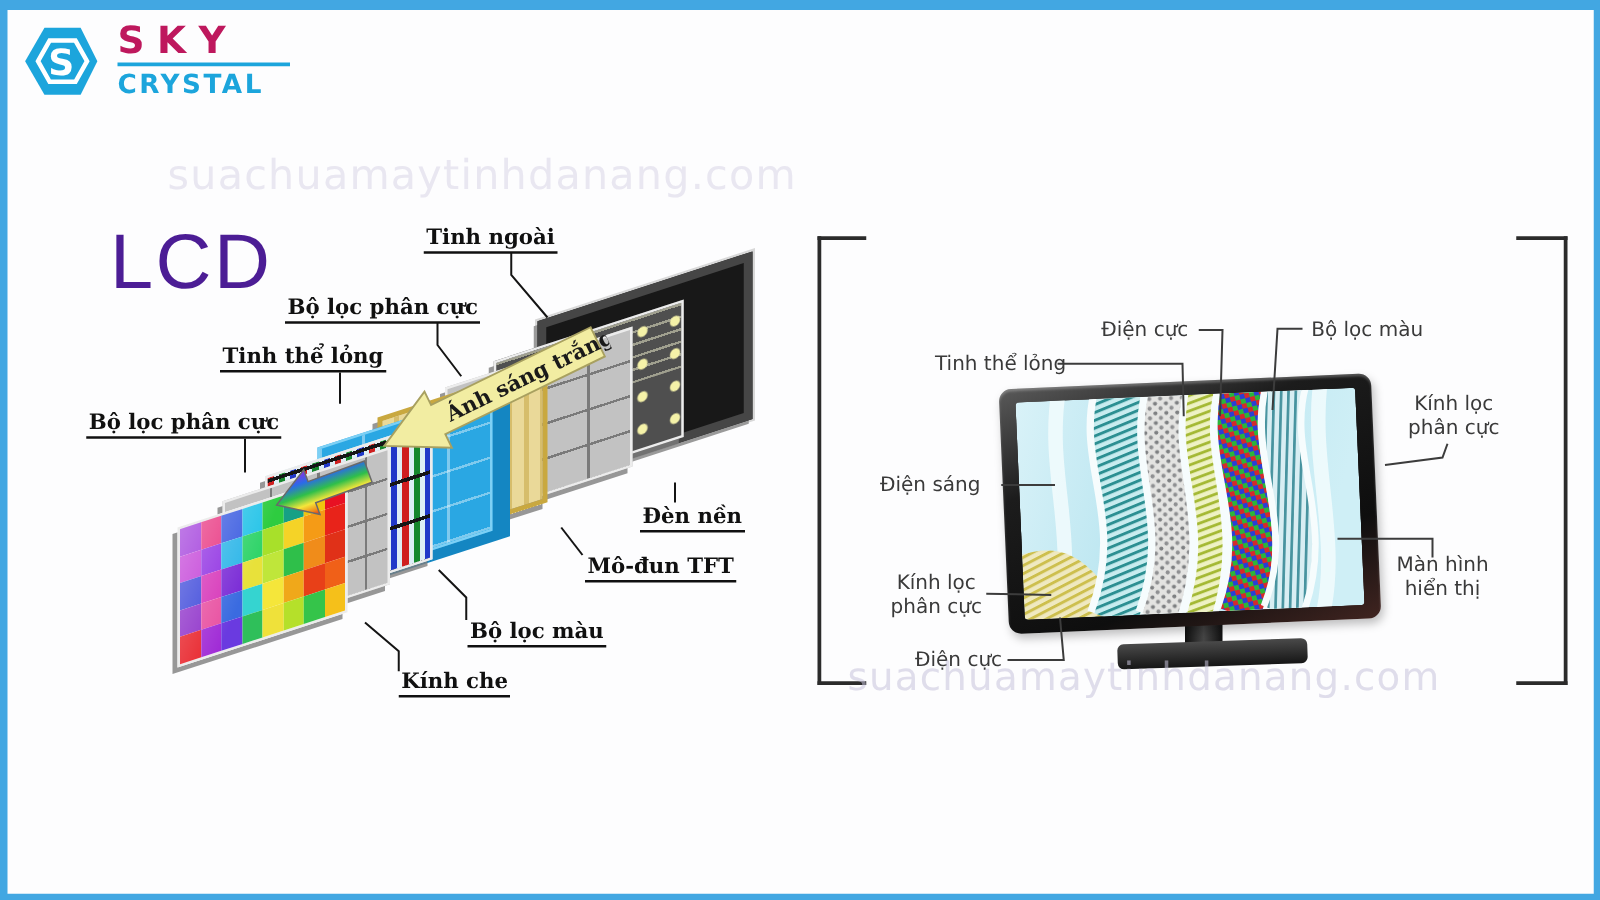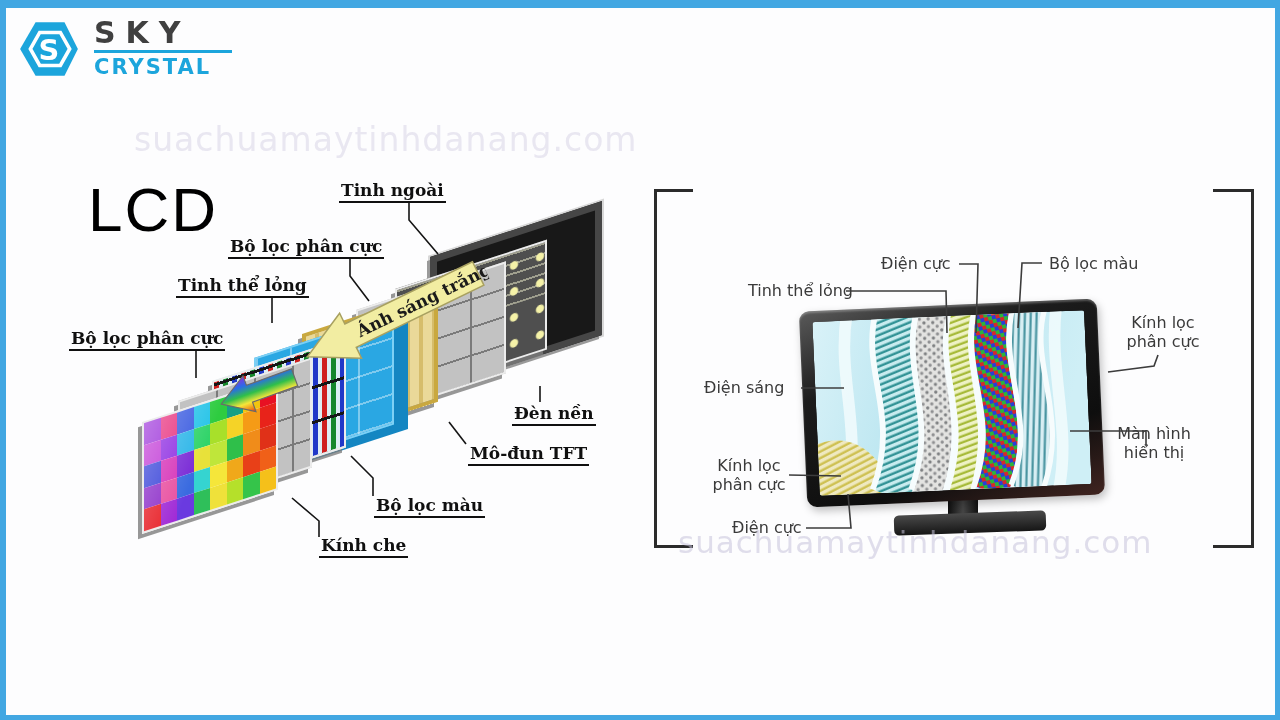--- a/index.html
+++ b/index.html
@@ -5,29 +5,29 @@
   html,body{margin:0;padding:0;}
   #canvas{
     position:relative; width:1280px; height:720px; box-sizing:border-box;
     background:#fdfdfe; overflow:hidden;
     border-style:solid; border-color:#42a7e2; border-width:8px 5px 5px 6px;
     font-family:"DejaVu Sans",sans-serif;
   }
   
   .logo{position:absolute; left:12px; top:10px; display:flex; align-items:flex-start; z-index:40;}
   .logo-text{margin-left:14px;}
-  .logo-sky{font:700 30px "DejaVu Sans",sans-serif; color:#404040; letter-spacing:10px; line-height:30px;}
+  .logo-sky{font:700 30px "DejaVu Sans",sans-serif; color:#be185d; letter-spacing:10px; line-height:30px;}
   .logo-rule{height:3px; background:#1ca5dc; width:138px; margin:2px 0 2px 0;}
   .logo-computer{font:700 21px "DejaVu Sans",sans-serif; color:#1ca5dc; letter-spacing:2px;}
   
   .wm{position:absolute; font:400 33px "DejaVu Sans",sans-serif; color:#e9e7f1; letter-spacing:1px; z-index:35; white-space:nowrap;}
   .wm.top{left:128px; top:112px;}
   .wm.bottom{left:672px; top:516px; font-size:31px; color:rgba(198,194,218,0.55);}
   
-  .lcd-title{position:absolute; left:82px; top:166px; font:400 62px "Liberation Sans",sans-serif; color:#000000; letter-spacing:2px; z-index:30;}
+  .lcd-title{position:absolute; left:82px; top:166px; font:400 62px "Liberation Sans",sans-serif; color:#4c1d95; letter-spacing:2px; z-index:30;}
   .llabel{position:absolute; font:700 17px "DejaVu Serif",serif; color:#101010; border-bottom:2px solid #101010; padding:0 2px 1px; white-space:nowrap; z-index:30;}
   .panel{position:absolute; transform:skewY(-18deg); transform-origin:0 0;
          border:2px solid #ececec; box-shadow:-4px 4px 0 rgba(125,125,125,.8); box-sizing:border-box;}
   .p-frame{left:424px; top:249px; width:172px; height:134px; z-index:1;
            background:#181818; border:7px solid #464646;
            box-shadow:-3px 3px 0 #9a9a9a, 0 0 0 2px #d8d8d8;}
   .p-dots{left:389px; top:281px; width:152px; height:110px; z-index:2;
           background-color:#4f4f4f;
           background-image:
             radial-gradient(circle, #f5f2a8 3.5px, rgba(0,0,0,0) 4.6px),
@@ -265,21 +265,21 @@
     </div>
   </div>
 
   <div class="rlabel" style="left:875px; top:246px;">Điện cực</div>
   <div class="rlabel" style="left:1043px; top:246px;">Bộ lọc màu</div>
   <div class="rlabel" style="left:742px; top:273px;">Tinh thể lỏng</div>
   <div class="rlabel wrap" style="left:1113px; top:305px; width:88px;">Kính lọc phân cực</div>
   <div class="rlabel" style="left:698px; top:370px;">Điện sáng</div>
   <div class="rlabel wrap" style="left:700px; top:448px; width:86px;">Kính lọc phân cực</div>
   <div class="rlabel" style="left:726px; top:510px;">Điện cực</div>
-  <div class="rlabel wrap" style="left:1106px; top:416px; width:84px;">Màn hình hiển thị</div>
+  <div class="rlabel wrap" style="left:1106px; top:434px; width:84px;">Màn hình hiển thị</div>
 
   <svg class="overlay" style="left:640px; top:170px; z-index:20;" width="620" height="390" viewBox="0 0 620 390">
     <g fill="none" stroke="#3c3c3c" stroke-width="1.6">
       <polyline points="200,113 300,113 301,155"></polyline>
       <polyline points="313,86 332,86 330,155"></polyline>
       <polyline points="396,85 376,85 372,150"></polyline>
       <polyline points="512,177 508,188 462,194"></polyline>
       <polyline points="155,210 198,210"></polyline>
       <polyline points="143,297 195,298"></polyline>
       <polyline points="160,350 205,350 202,316"></polyline>

